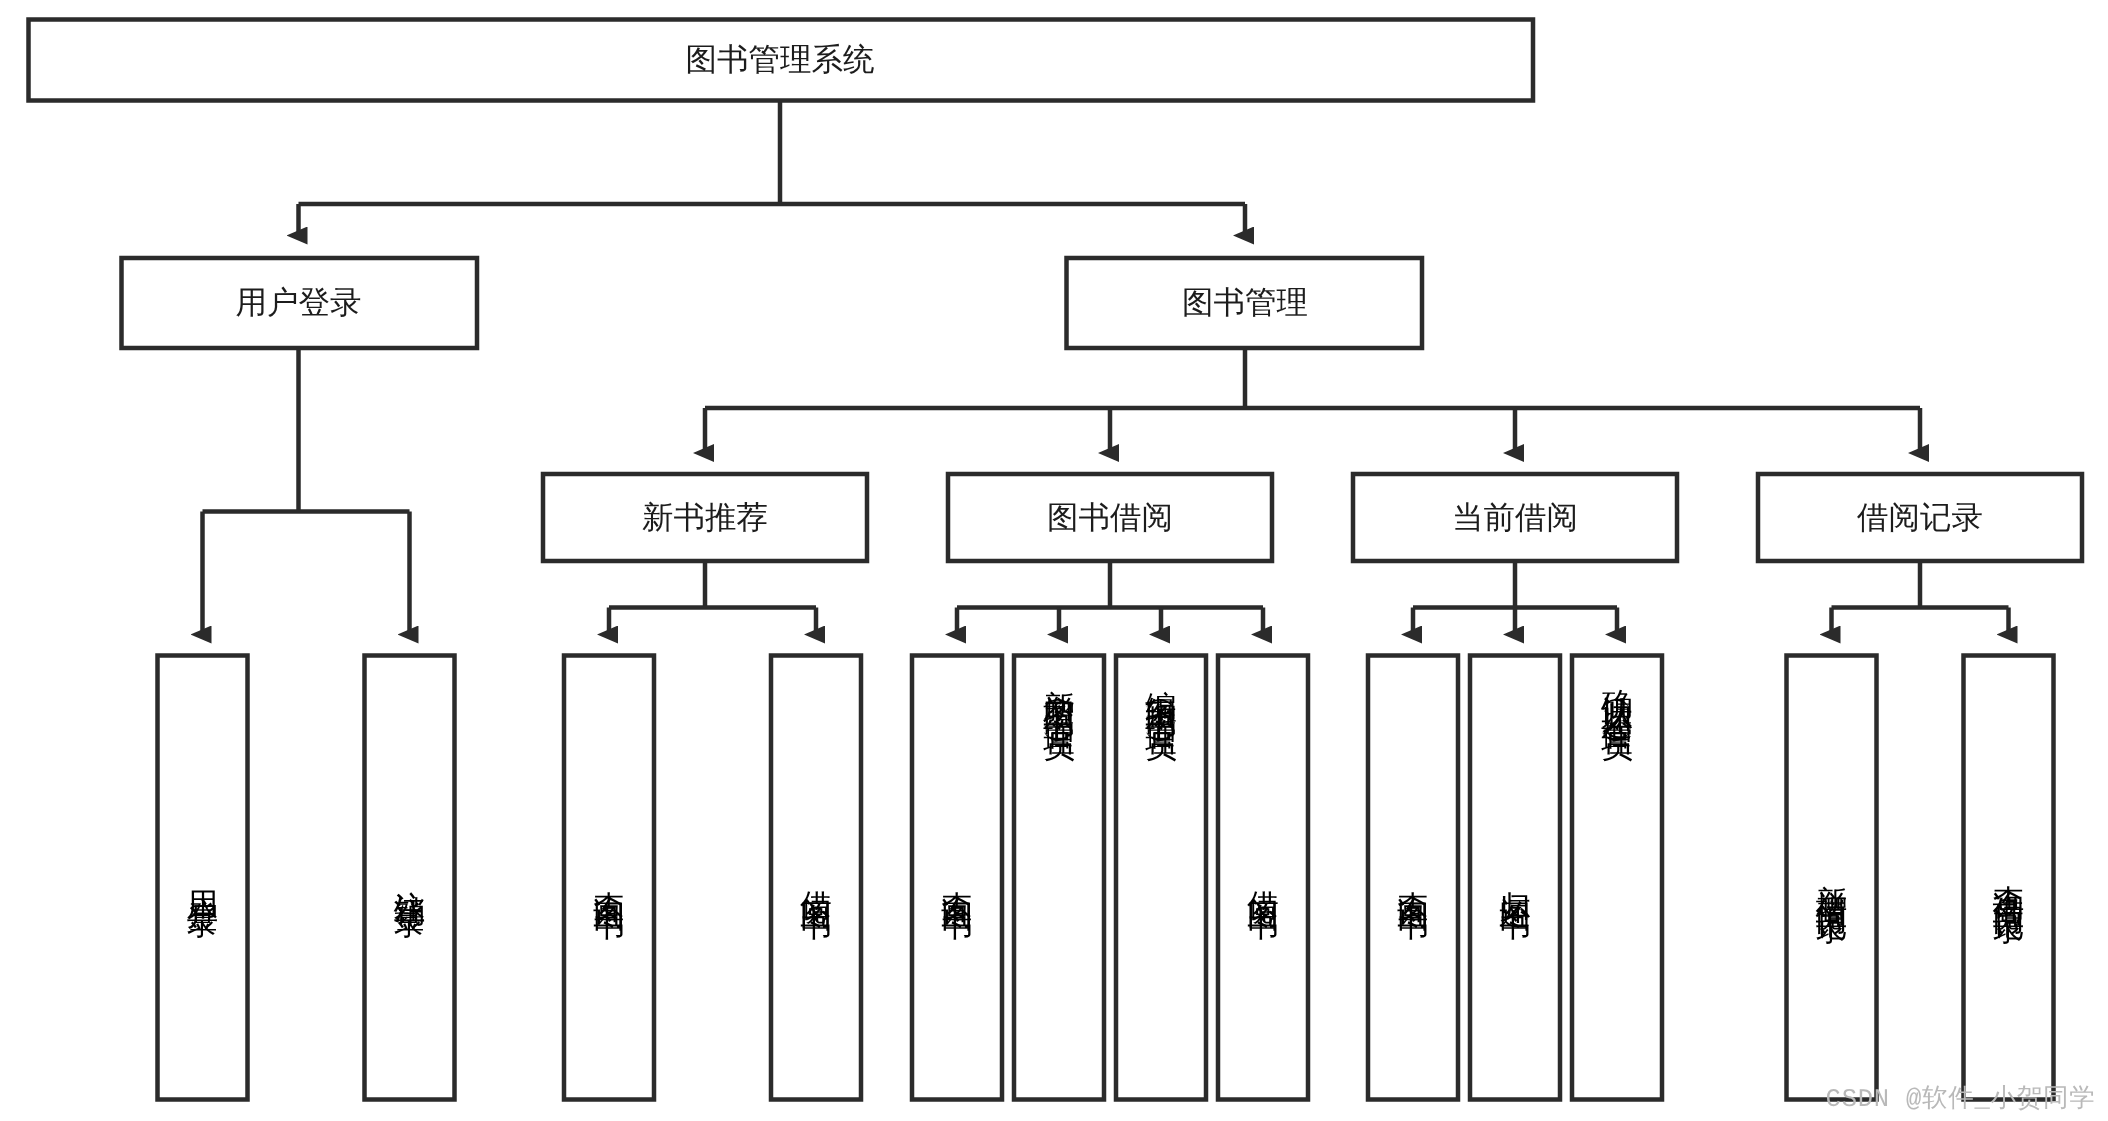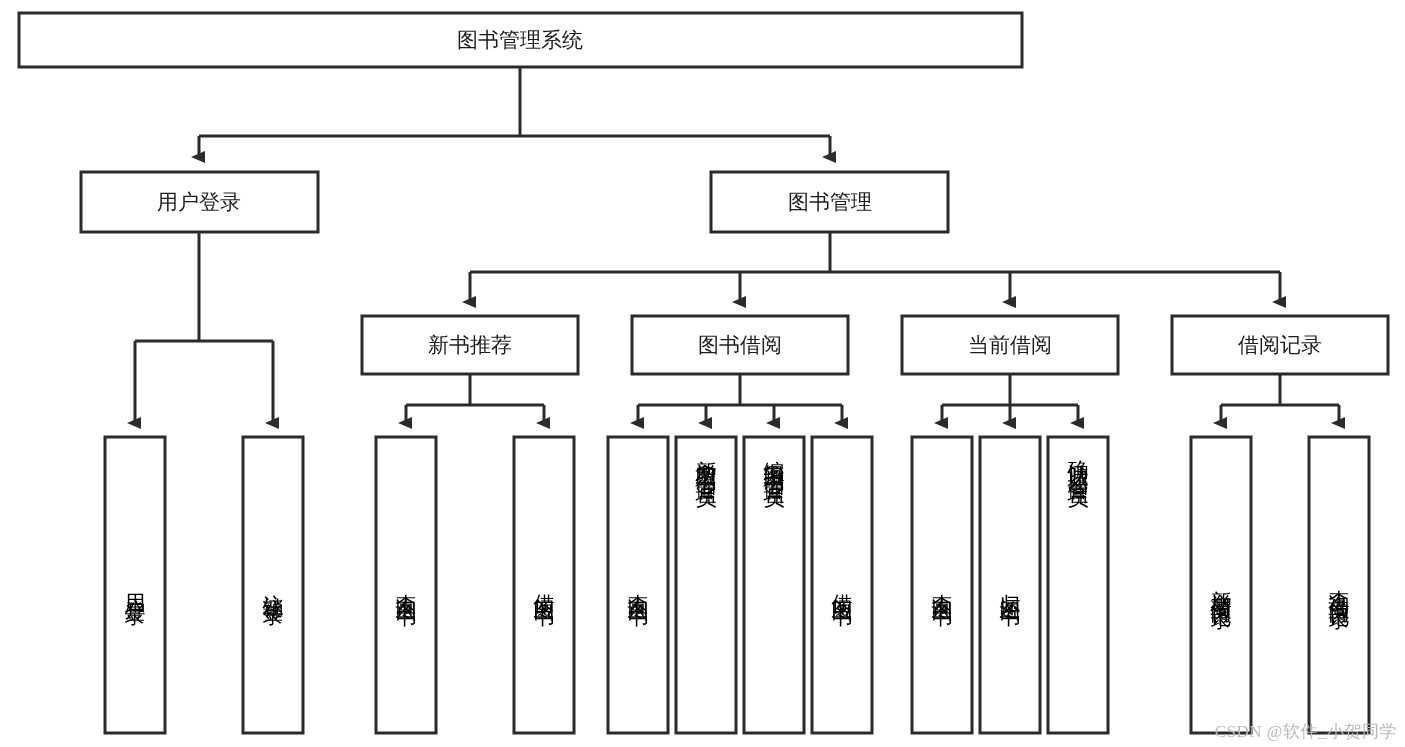--- a/index.html
+++ b/index.html
@@ -47,21 +47,21 @@
     fill: none;
   }
   .arrow-head {
     fill: #2b2b2b;
     stroke: none;
   }
   .watermark {
     position: absolute;
     right: 8px;
     bottom: 4px;
-    font-family: Liberation Serif, serif;
+    font-family: Liberation Mono, monospace;
     font-size: 17px;
     color: #b9b9b9;
     white-space: nowrap;
     letter-spacing: 0.5px;
   }
 </style>
 </head>
 <body>
 
 <svg id="diagram" viewBox="0 0 1405 747">

